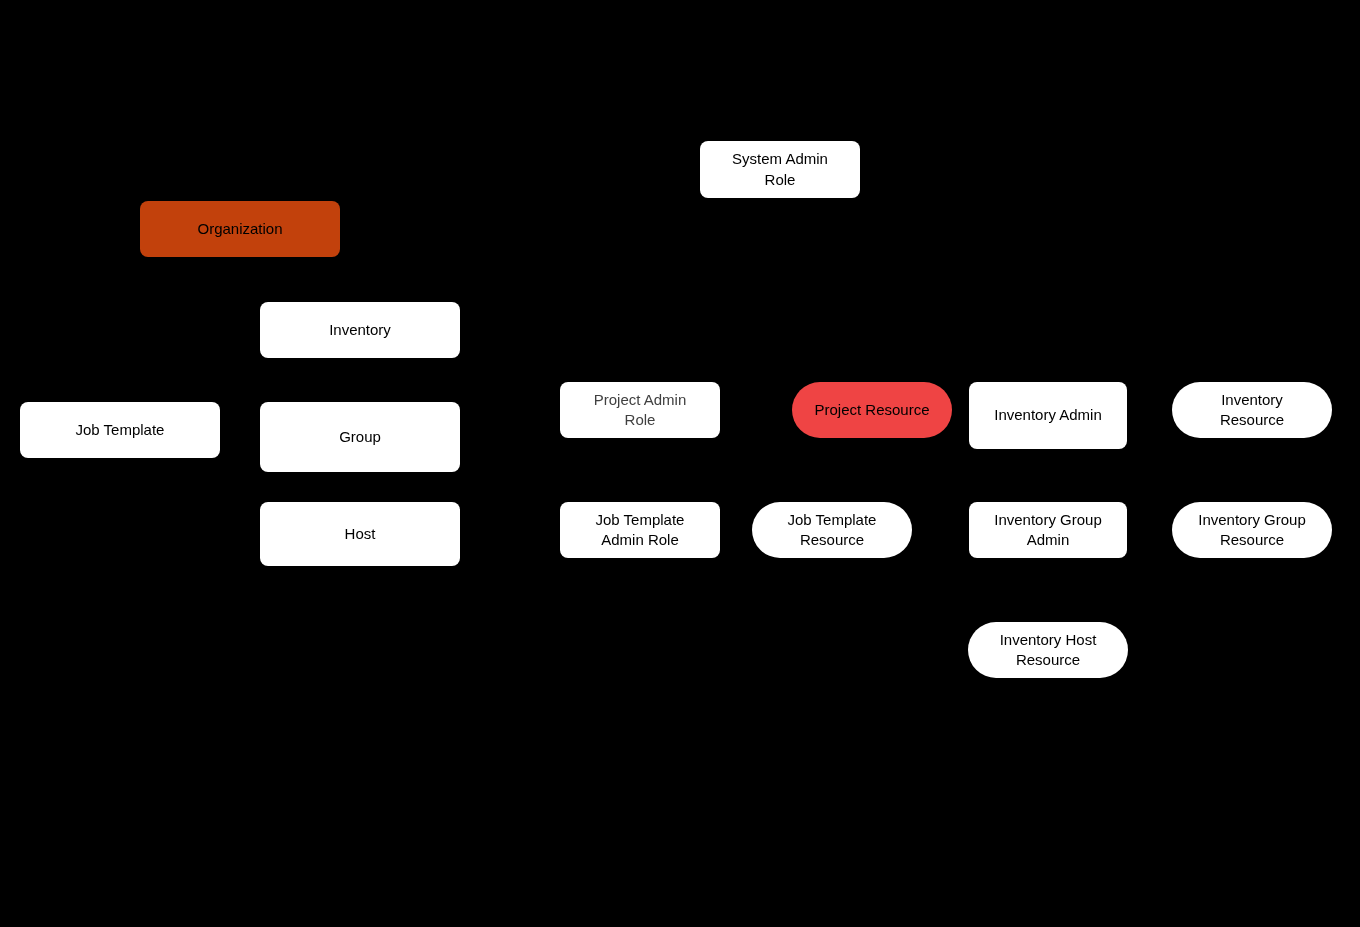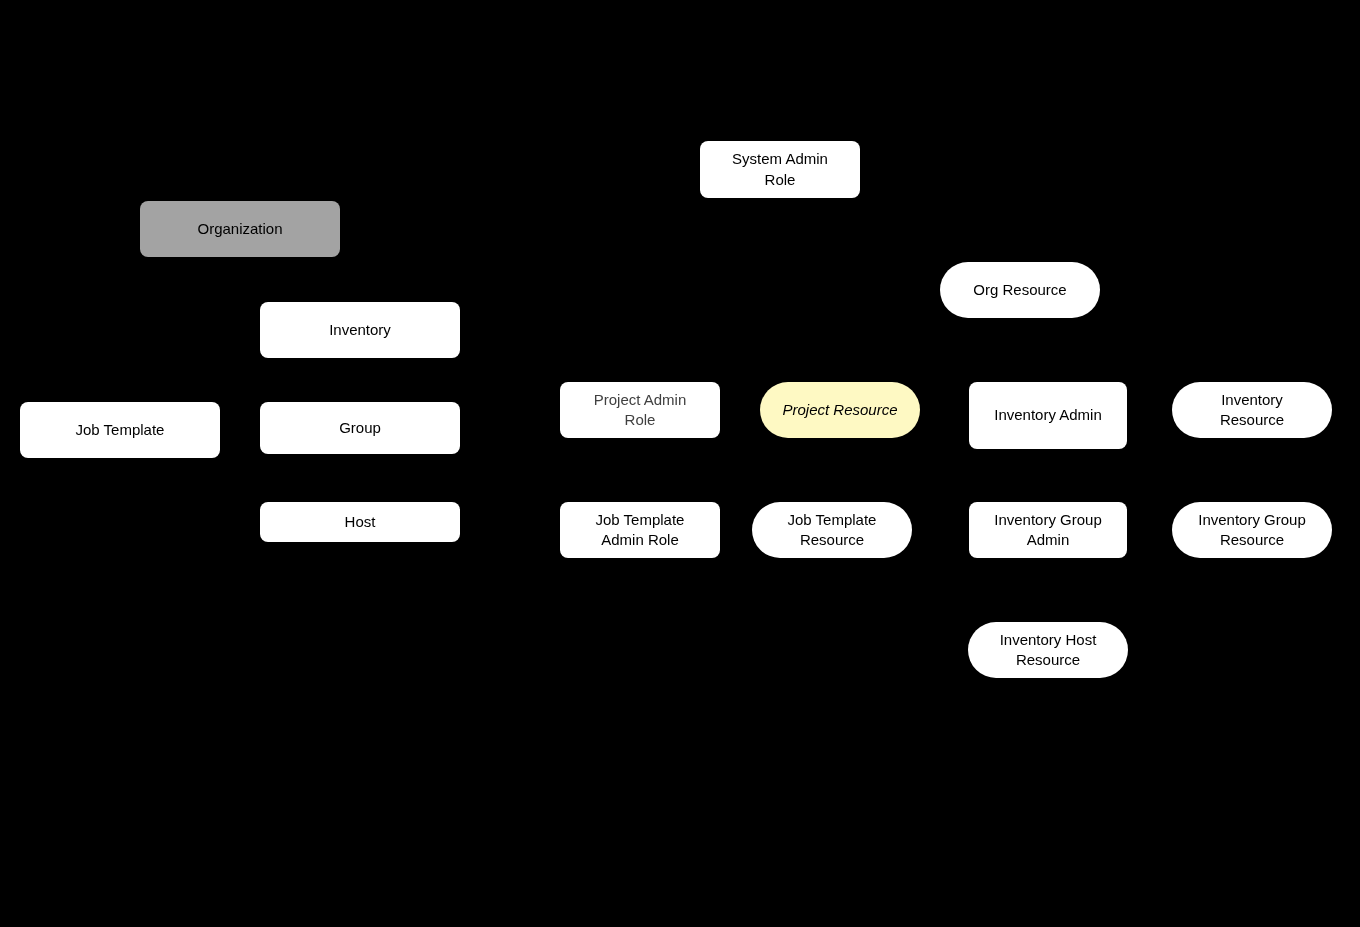--- a/index.html
+++ b/index.html
@@ -40,31 +40,30 @@
     border-radius: 8px;
   }
   .node.pill {
     border-radius: 999px;
   }
 </style>
 </head>
 <body>
 
 <div id="canvas">
-    <div class="node rect" style="left: 140px; top: 201px; width: 200px; height: 56px; background: #a3a3a3; color: rgb(0, 0, 0);">Organization</div>
+    <div class="node rect" style="left: 140px; top: 201px; width: 200px; height: 56px; background: #c2410c; color: rgb(0, 0, 0);">Organization</div>
     <div class="node rect" style="left: 260px; top: 302px; width: 200px; height: 56px; background: rgb(255, 255, 255); color: rgb(0, 0, 0);">Inventory</div>
     <div class="node rect" style="left: 20px; top: 402px; width: 200px; height: 56px; background: rgb(255, 255, 255); color: rgb(0, 0, 0);">Job Template</div>
-    <div class="node rect" style="left: 260px; top: 402px; width: 200px; height: 52px; background: rgb(255, 255, 255); color: rgb(0, 0, 0);">Group</div>
-    <div class="node rect" style="left: 260px; top: 502px; width: 200px; height: 40px; background: rgb(255, 255, 255); color: rgb(0, 0, 0);">Host</div>
+    <div class="node rect" style="left: 260px; top: 402px; width: 200px; height: 70px; background: rgb(255, 255, 255); color: rgb(0, 0, 0);">Group</div>
+    <div class="node rect" style="left: 260px; top: 502px; width: 200px; height: 64px; background: rgb(255, 255, 255); color: rgb(0, 0, 0);">Host</div>
     <div class="node rect" style="left: 700px; top: 141px; width: 160px; height: 57px; background: rgb(255, 255, 255); color: rgb(0, 0, 0);">System Admin
 Role</div>
-    <div class="node pill" style="left: 940px; top: 262px; width: 160px; height: 56px; background: rgb(255, 255, 255); color: rgb(0, 0, 0);">Org Resource</div>
     <div class="node rect" style="left: 560px; top: 382px; width: 160px; height: 56px; background: rgb(255, 255, 255); color: #404040;">Project Admin
 Role</div>
-    <div class="node pill" style="left: 760px; top: 382px; width: 160px; height: 56px; background: #fef9c3; color: rgb(0, 0, 0); font-style: italic;">Project Resource</div>
+    <div class="node pill" style="left: 792px; top: 382px; width: 160px; height: 56px; background: #ef4444; color: rgb(0, 0, 0);">Project Resource</div>
     <div class="node rect" style="left: 969px; top: 382px; width: 158px; height: 67px; background: rgb(255, 255, 255); color: rgb(0, 0, 0);">Inventory Admin</div>
     <div class="node pill" style="left: 1172px; top: 382px; width: 160px; height: 56px; background: rgb(255, 255, 255); color: rgb(0, 0, 0);">Inventory
 Resource</div>
     <div class="node rect" style="left: 560px; top: 502px; width: 160px; height: 56px; background: rgb(255, 255, 255); color: rgb(0, 0, 0);">Job Template
 Admin Role</div>
     <div class="node pill" style="left: 752px; top: 502px; width: 160px; height: 56px; background: rgb(255, 255, 255); color: rgb(0, 0, 0);">Job Template
 Resource</div>
     <div class="node rect" style="left: 969px; top: 502px; width: 158px; height: 56px; background: rgb(255, 255, 255); color: rgb(0, 0, 0);">Inventory Group
 Admin</div>
     <div class="node pill" style="left: 1172px; top: 502px; width: 160px; height: 56px; background: rgb(255, 255, 255); color: rgb(0, 0, 0);">Inventory Group

